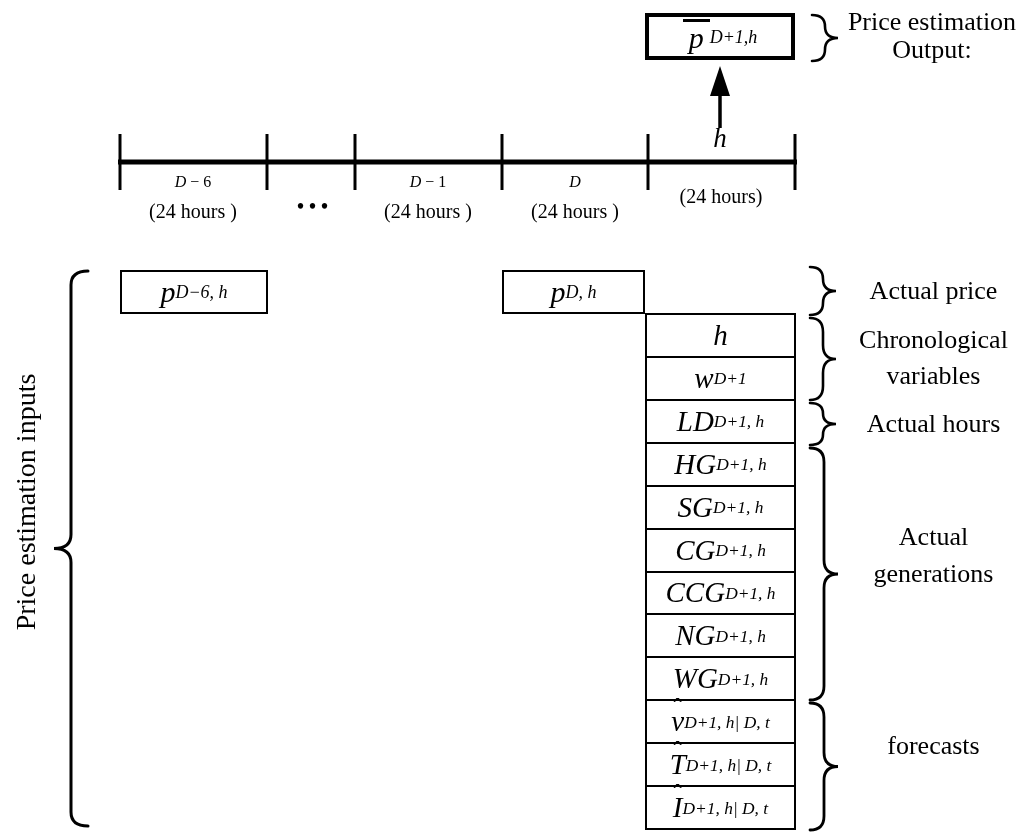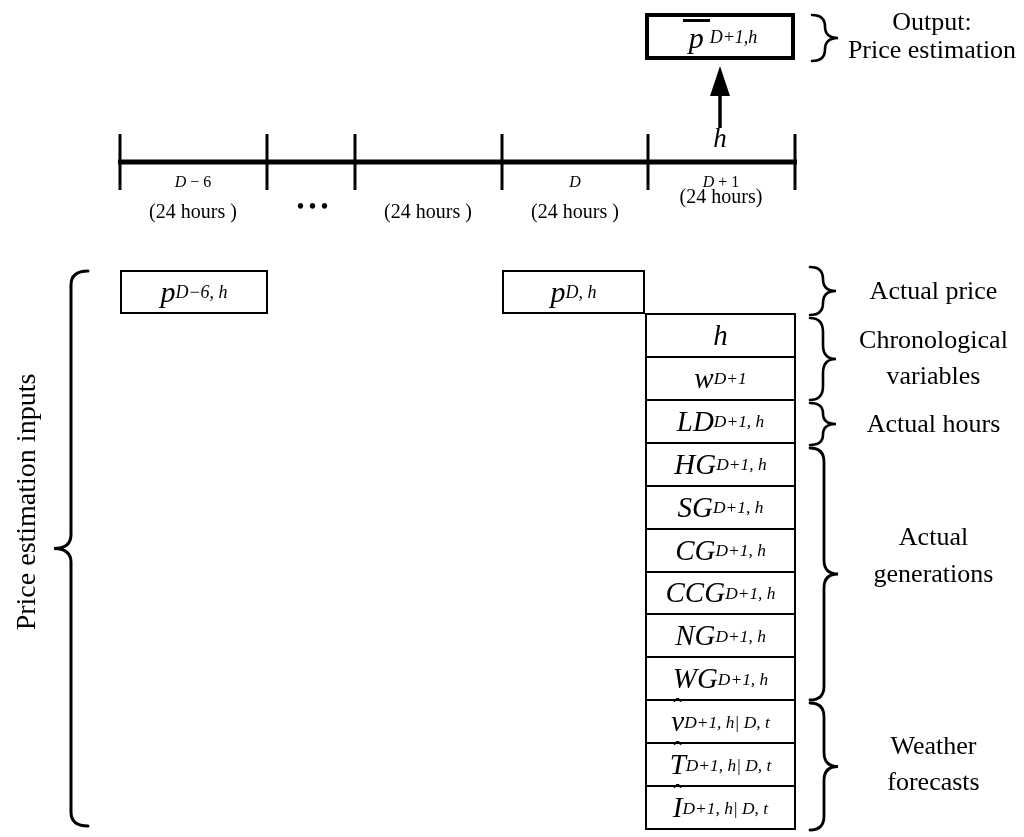--- a/index.html
+++ b/index.html
@@ -65,43 +65,43 @@
         <path d="M 810 703 Q 824 703 824 717 L 824 752.5 Q 824 766.5 838 766.5 Q 824 766.5 824 780.5 L 824 816 Q 824 830 810 830" stroke-width="2.8" stroke-linecap="round"></path>
       </g>
   </svg>
 
   <div class="mathbox outbox" style="left:645px;top:13px;width:150px;height:47px;">
     <span class="sym"><span class="overbar"><span class="m">p</span></span></span>
       <sub class="s">D+1,h</sub>
   </div>
 
   <div class="outlabel">
+    <div>Price estimation</div>
     <div>Output:</div>
-    <div>Price estimation</div>
   </div>
 
   <div class="hlab">h</div>
 
   <div class="seg" style="left:123px;top:168px;">
     <span class="m">D</span><span> − 6</span>
   </div>
   <div class="seg dur" style="left:123px;top:197px;">(24 hours )</div>
 
   <div class="dots" style="left:270px;top:192px;">•••</div>
 
+  <div class="seg" style="left:358px;top:168px;">
+    <span class="m">D</span><span> − 1</span>
+  </div>
   <div class="seg dur" style="left:358px;top:197px;">(24 hours )</div>
 
   <div class="seg" style="left:505px;top:168px;">
     <span class="m">D</span><span></span>
   </div>
   <div class="seg dur" style="left:505px;top:197px;">(24 hours )</div>
 
-  <div class="seg" style="left:651px;top:168px;">
-    <span class="m">D</span><span> + 1</span>
-  </div>
   <div class="seg dur" style="left:651px;top:182px;">(24 hours)</div>
 
   <div class="mathbox" style="left:120px;top:270px;width:148px;height:44px;">
     <span class="m">p</span>
       <sub class="s">D−6, h</sub>
   </div>
   <div class="mathbox" style="left:502px;top:270px;width:143px;height:44px;">
     <span class="m">p</span>
       <sub class="s">D, h</sub>
   </div>
@@ -161,19 +161,18 @@
   <div class="rlabel two" style="top:322px;">
     <div>Chronological</div>
     <div>variables</div>
   </div>
   <div class="rlabel" style="top:410px;">Actual hours</div>
   <div class="rlabel two" style="top:518px;line-height:37px;">
     <div>Actual</div>
     <div>generations</div>
   </div>
   <div class="rlabel two" style="top:728px;">
-    <div>Weather</div>
     <div>forecasts</div>
   </div>
 
   <div class="rot">Price estimation inputs</div>
 
 </div>
 
 </body></html>

